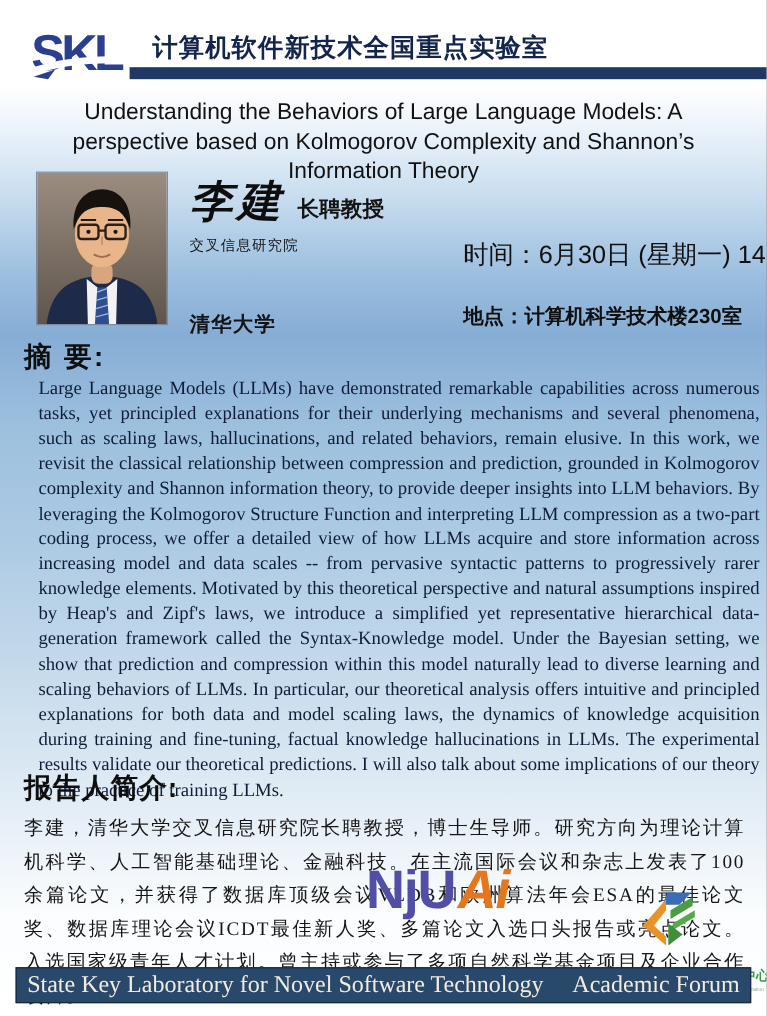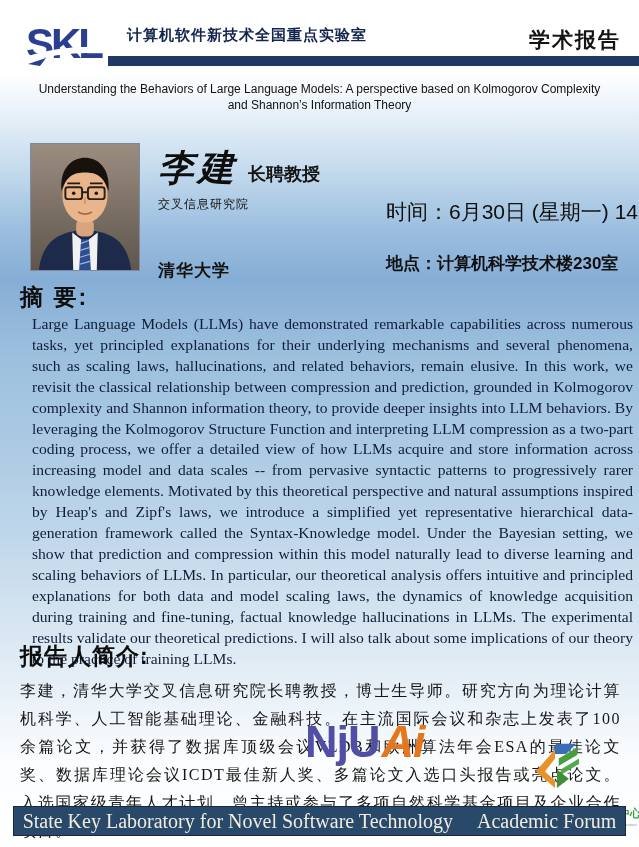--- a/index.html
+++ b/index.html
@@ -14,26 +14,26 @@
       #ffffff 0%, #ffffff 8.5%,
       #eaf2fa 13%, #cadeef 19%,
       #9cbfdf 27%, #86add5 33%,
       #9cc0de 42%, #abc9e3 52%,
       #bdd5e9 62%, #d3e3f0 72%,
       #e9f1f8 82%, #fbfdfe 90%, #ffffff 100%);
   }
   
   .skl-logo { position:absolute; left:26px; top:18px; width:88px; height:50px; }
   .header-bar { position:absolute; left:108px; top:56px; width:531px; height:10px; background:#203864; }
-  .lab-name { position:absolute; left:127px; top:26px; font-size:15px; font-weight:bold; color:#14254d; letter-spacing:1px; white-space:nowrap; }
+  .lab-name { position:absolute; left:127px; top:26px; font-size:21px; font-weight:bold; color:#14254d; letter-spacing:1px; white-space:nowrap; }
   .badge { position:absolute; right:18px; top:26px; font-size:21px; font-weight:bold; color:#141414; letter-spacing:2px; }
   
   .talk-title {
     position:absolute; left:28px; top:82px; width:583px;
-    text-align:center; font-size:12px; line-height:1.3; color:#121212;
+    text-align:center; font-size:19px; line-height:1.3; color:#121212;
     font-weight:400;
   }
   
   .photo { position:absolute; left:30px; top:143px; width:110px; height:128px; border:1px solid #7d8aa0; }
   .speaker-name-row { position:absolute; left:158px; top:144px; display:flex; align-items:baseline; gap:10px; }
   .speaker-name { font-family:"DejaVu Serif", serif; font-weight:bold; font-style:italic; font-size:36px; color:#0e0e0e; letter-spacing:4px; }
   .speaker-title { font-size:18px; font-weight:bold; color:#141414; }
   .speaker-dept { position:absolute; left:158px; top:196px; font-size:12px; font-weight:normal; color:#141414; letter-spacing:1px;text-align:right; }
   .speaker-univ { position:absolute; left:158px; top:247px; font-size:17px; font-weight:bold; color:#141414; letter-spacing:1px;margin-top:12px; }
   .meta-time { position:absolute; left:386px; top:198px; font-size:21px; font-weight:normal; color:#101010; white-space:nowrap; }
@@ -75,21 +75,20 @@
 
   <div class="header-bar"></div>
 
   <svg class="skl-logo" viewBox="0 0 88 50">
     <text x="0" y="40" font-family="Liberation Sans, sans-serif" font-size="42" font-weight="900" letter-spacing="-3" fill="#2a3f8f">SKL</text>
     <path d="M-6,44 Q 34,28 94,33" stroke="#ffffff" stroke-width="6" fill="none"></path>
     <path d="M2,46 L20,40 L14,48 Z" fill="#2a3f8f"></path>
   </svg>
 
   <div class="lab-name">计算机软件新技术全国重点实验室</div>
-  <div class="badge">学术报告</div>
 
   <div class="talk-title">Understanding the Behaviors of Large Language Models: A perspective based on Kolmogorov Complexity and Shannon’s Information Theory</div>
 
   <svg class="photo" viewBox="0 0 110 128" preserveAspectRatio="none">
     <defs>
       <linearGradient id="pbg" x1="0" y1="0" x2="0" y2="1">
         <stop offset="0" stop-color="#9b8d80"></stop>
           <stop offset="1" stop-color="#5f554c"></stop>
       </linearGradient>
     </defs>

